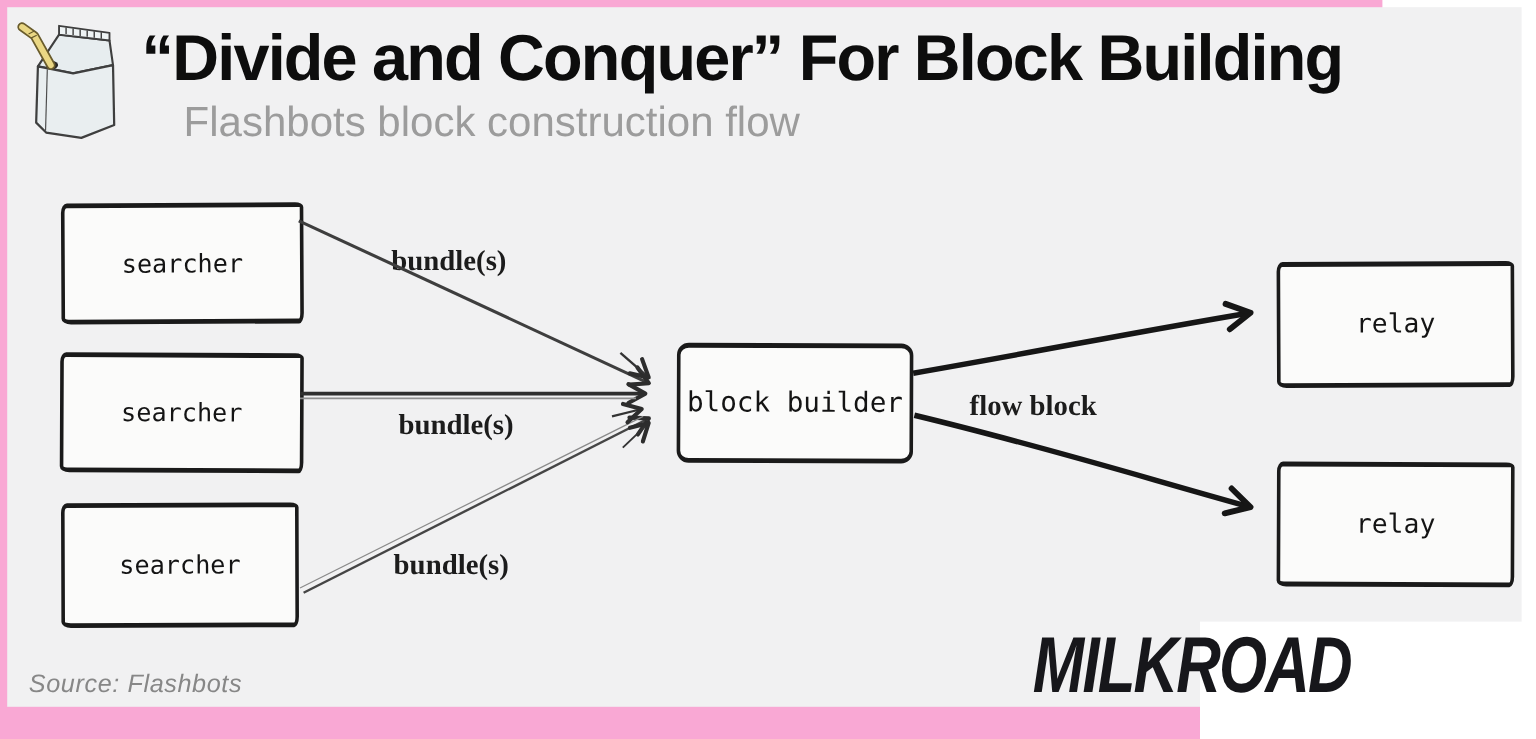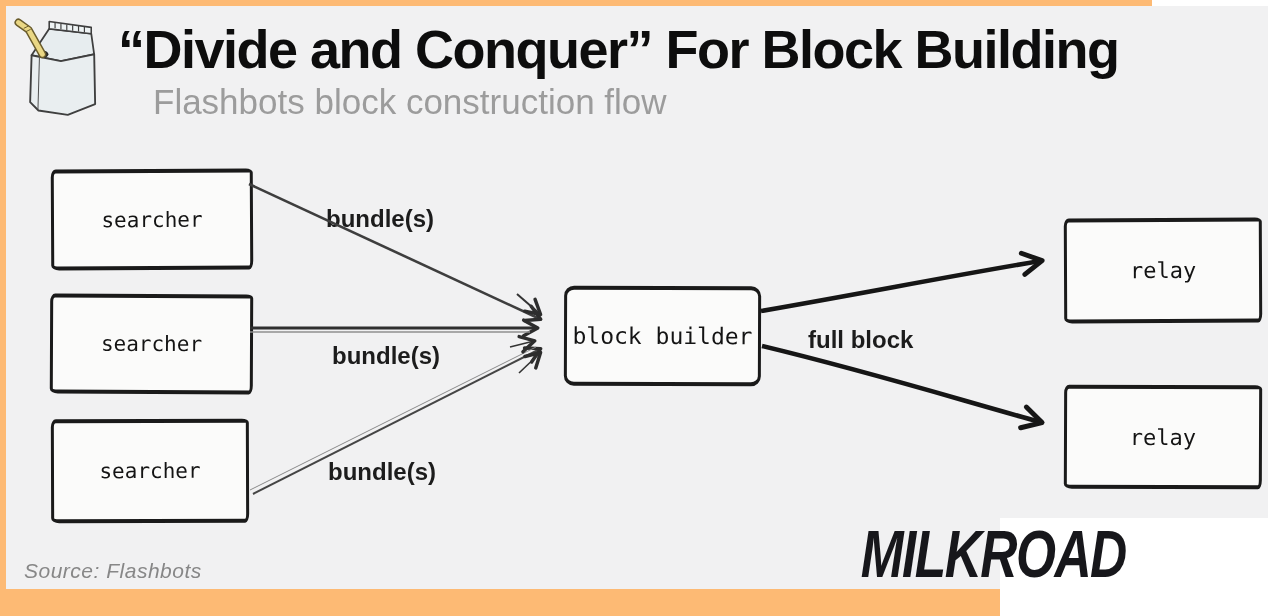--- a/index.html
+++ b/index.html
@@ -7,21 +7,21 @@
   body {
     font-family: "Liberation Sans", sans-serif;
     background: #ffffff;
     position: relative;
     overflow: hidden;
   }
   .stage {
     position: absolute;
     left: 0; top: 0;
     width: 1152px; height: 616px;
-    background: #fdba74;
+    background: #f9a8d4;
   }
   .canvas {
     position: absolute;
     left: 6px; top: 6px;
     width: 1262px; height: 583px;
     background: #f1f1f2;
   }
   
   .carton {
     position: absolute;
@@ -69,21 +69,21 @@
   
   .arrows {
     position: absolute;
     left: 0; top: 0;
     width: 1280px; height: 616px;
     pointer-events: none;
   }
   
   .edge-label {
     position: absolute;
-    font-family: Liberation Sans, sans-serif;
+    font-family: Liberation Serif, serif;
     font-weight: 700;
     font-size: 24px;
     color: #1c1c1c;
     white-space: nowrap;
   }
   .edge-label-1 { left: 320px; top: 199px; }
   .edge-label-2 { left: 326px; top: 336px; }
   .edge-label-3 { left: 322px; top: 452px; }
   .edge-label-4 { left: 802px; top: 320px; }
   
@@ -155,21 +155,21 @@
     <div class="node node-relay-1">
       <span>relay</span>
     </div>
     <div class="node node-relay-2">
       <span>relay</span>
     </div>
 
     <div class="edge-label edge-label-1">bundle(s)</div>
     <div class="edge-label edge-label-2">bundle(s)</div>
     <div class="edge-label edge-label-3">bundle(s)</div>
-    <div class="edge-label edge-label-4">full block</div>
+    <div class="edge-label edge-label-4">flow block</div>
 
     <div class="source">Source: Flashbots</div>
   </div>
 
   <svg class="arrows" viewBox="0 0 1280 616">
     <defs>
       <marker id="ah-thin" viewBox="0 0 14 14" refX="11" refY="7" markerWidth="22" markerHeight="22" markerUnits="userSpaceOnUse" orient="auto">
         <path d="M2.5,2 L11.5,7 L2.5,12" fill="none" stroke="#2d2d2d" stroke-width="2.2" stroke-linecap="round" stroke-linejoin="round"></path>
       </marker>
       <marker id="ah-thick" viewBox="0 0 14 14" refX="10.5" refY="7" markerWidth="30" markerHeight="30" markerUnits="userSpaceOnUse" orient="auto">

